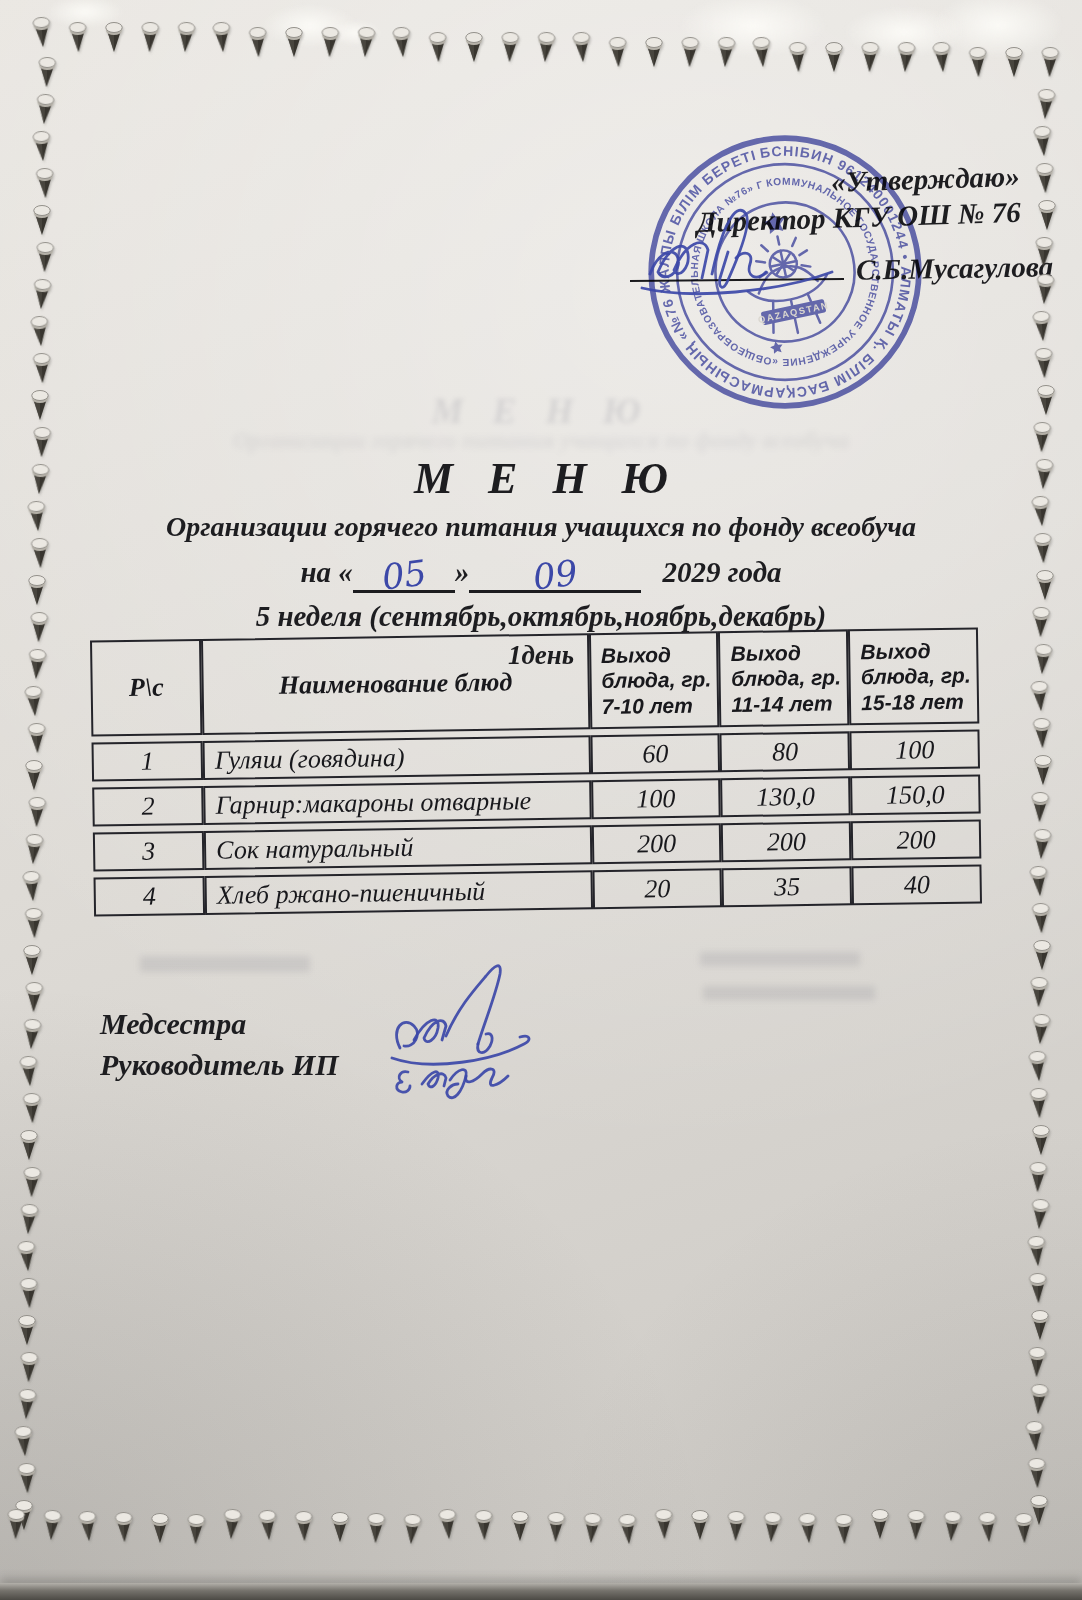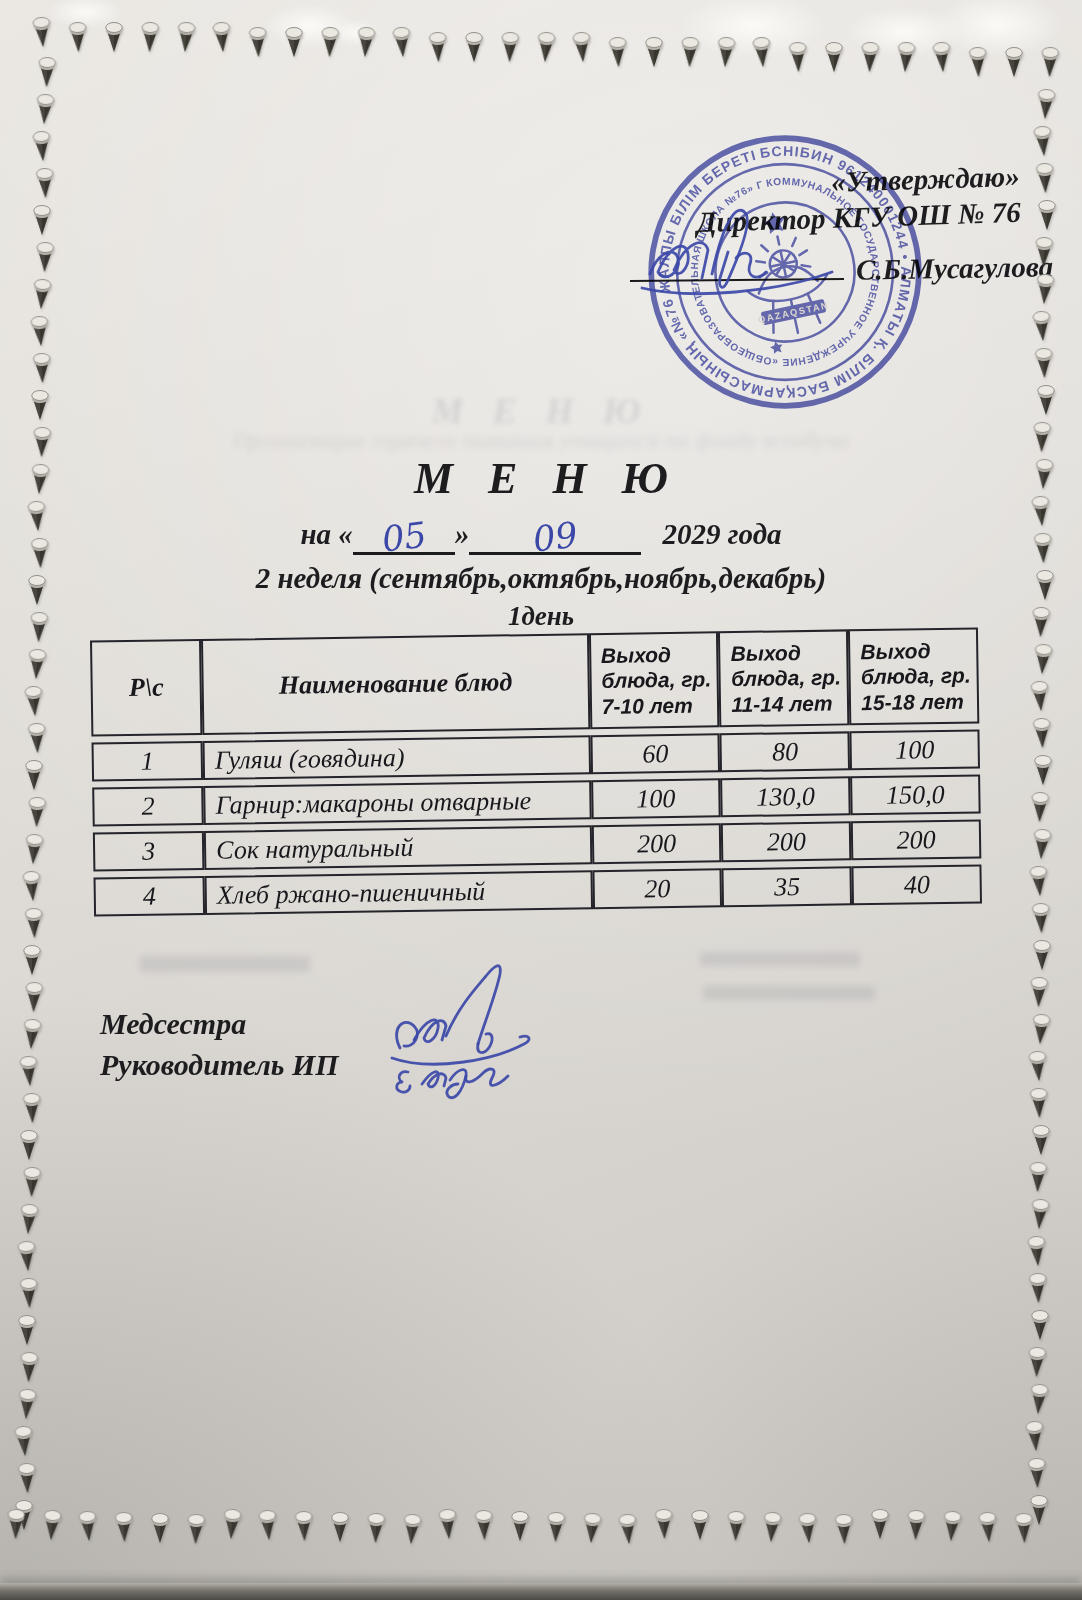--- a/index.html
+++ b/index.html
@@ -140,25 +140,26 @@
 
   <svg class="pen-sig-stamp" viewBox="0 0 232 116">
     <path class="pen" d="M22,80 C30,58 46,52 50,64 C54,78 36,90 30,78 C42,50 58,46 60,60 C62,74 50,86 46,76 C58,48 76,42 80,56 L74,84"></path>
     <path class="pen" d="M84,80 C96,24 110,8 118,20 C124,30 108,68 100,86 C96,96 90,96 92,84 L100,58"></path>
     <path class="pen" d="M108,64 C116,56 126,58 122,70 C118,82 128,88 138,78"></path>
     <path class="pen" d="M14,94 C64,106 150,98 204,78"></path>
   </svg>
 
   <div class="title-block">
     <div class="doc-title">М Е Н Ю</div>
+    <div class="subtitle">Организации горячего питания учащихся по фонду всеобуча</div>
     <div class="date-line">
       <span>на «</span><span class="uline u-day"><span class="hand">05</span></span><span>»</span><span class="uline u-month"><span class="hand">09</span></span>
       <span style="margin-left:14px;">2029 года</span>
     </div>
-    <div class="week-line">2 неделя (сентябрь,октябрь,ноябрь,декабрь)</div>
+    <div class="week-line">5 неделя (сентябрь,октябрь,ноябрь,декабрь)</div>
     <div class="day-line">1день</div>
   </div>
 
   <div class="menu-wrap">
     <table class="menu">
       <thead>
         <tr>
           <th class="h-num">Р\с</th>
           <th class="h-name">Наименование блюд</th>
           <th class="h-out"><span>Выход блюда, гр.</span><br><span>7-10 лет</span></th>

